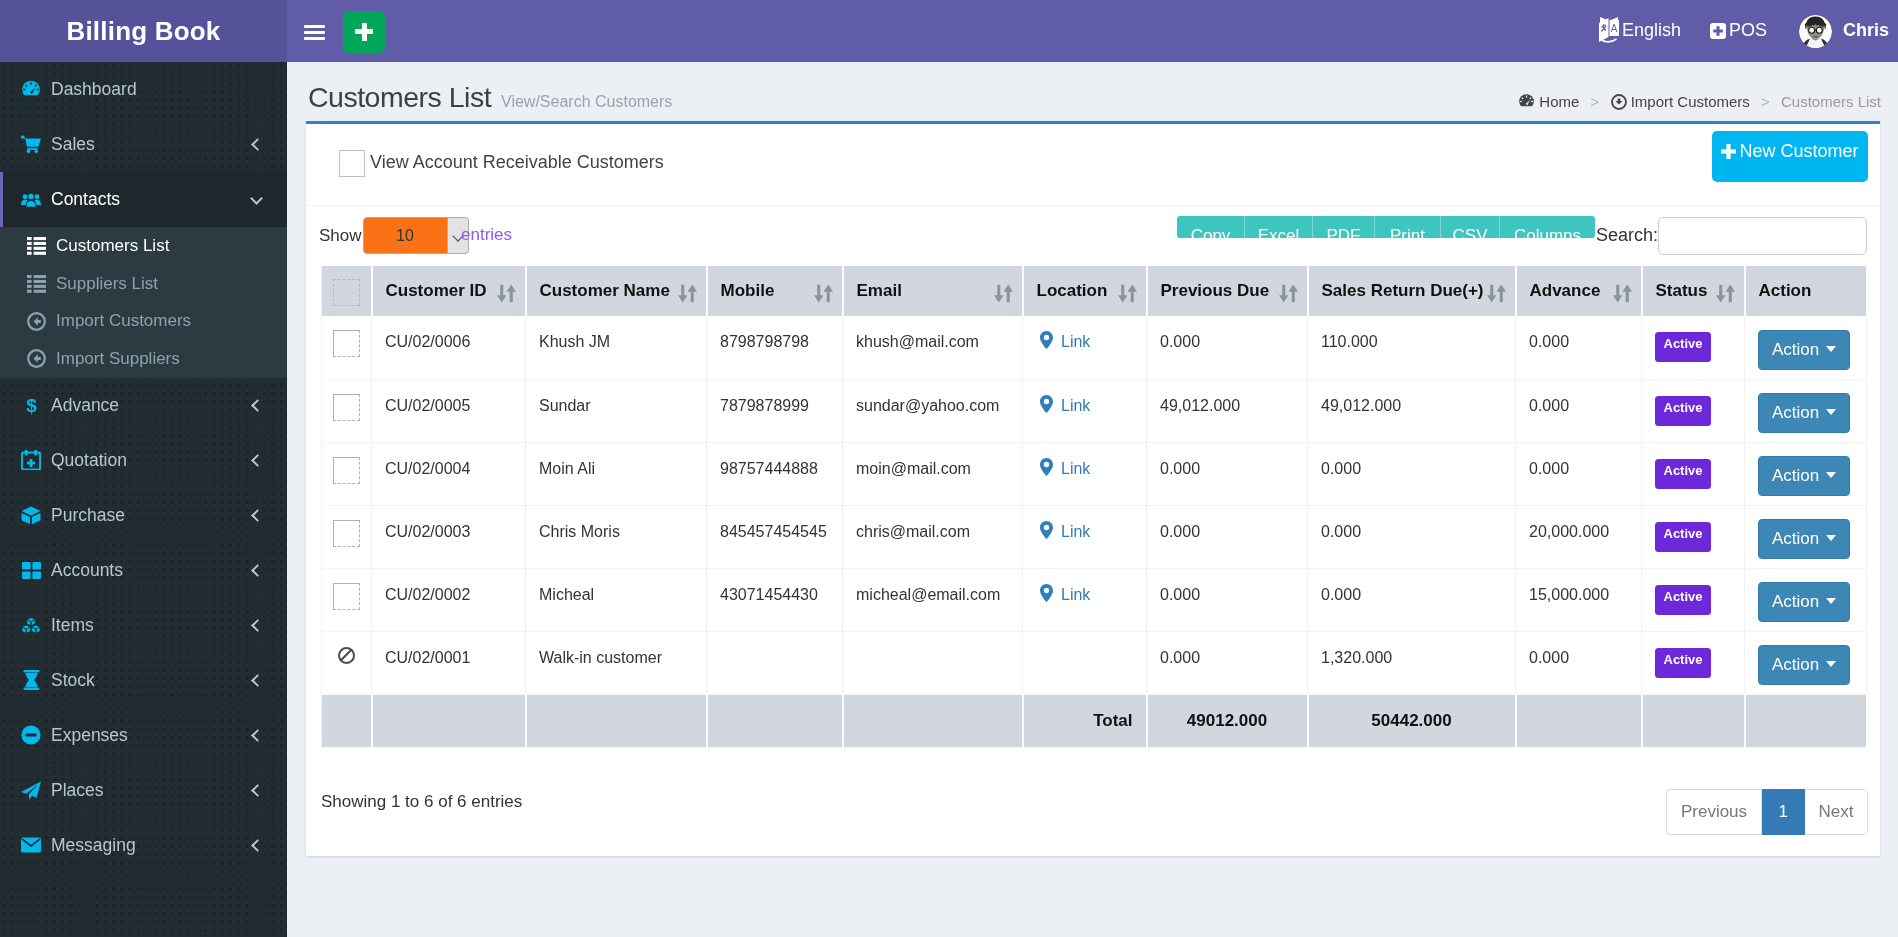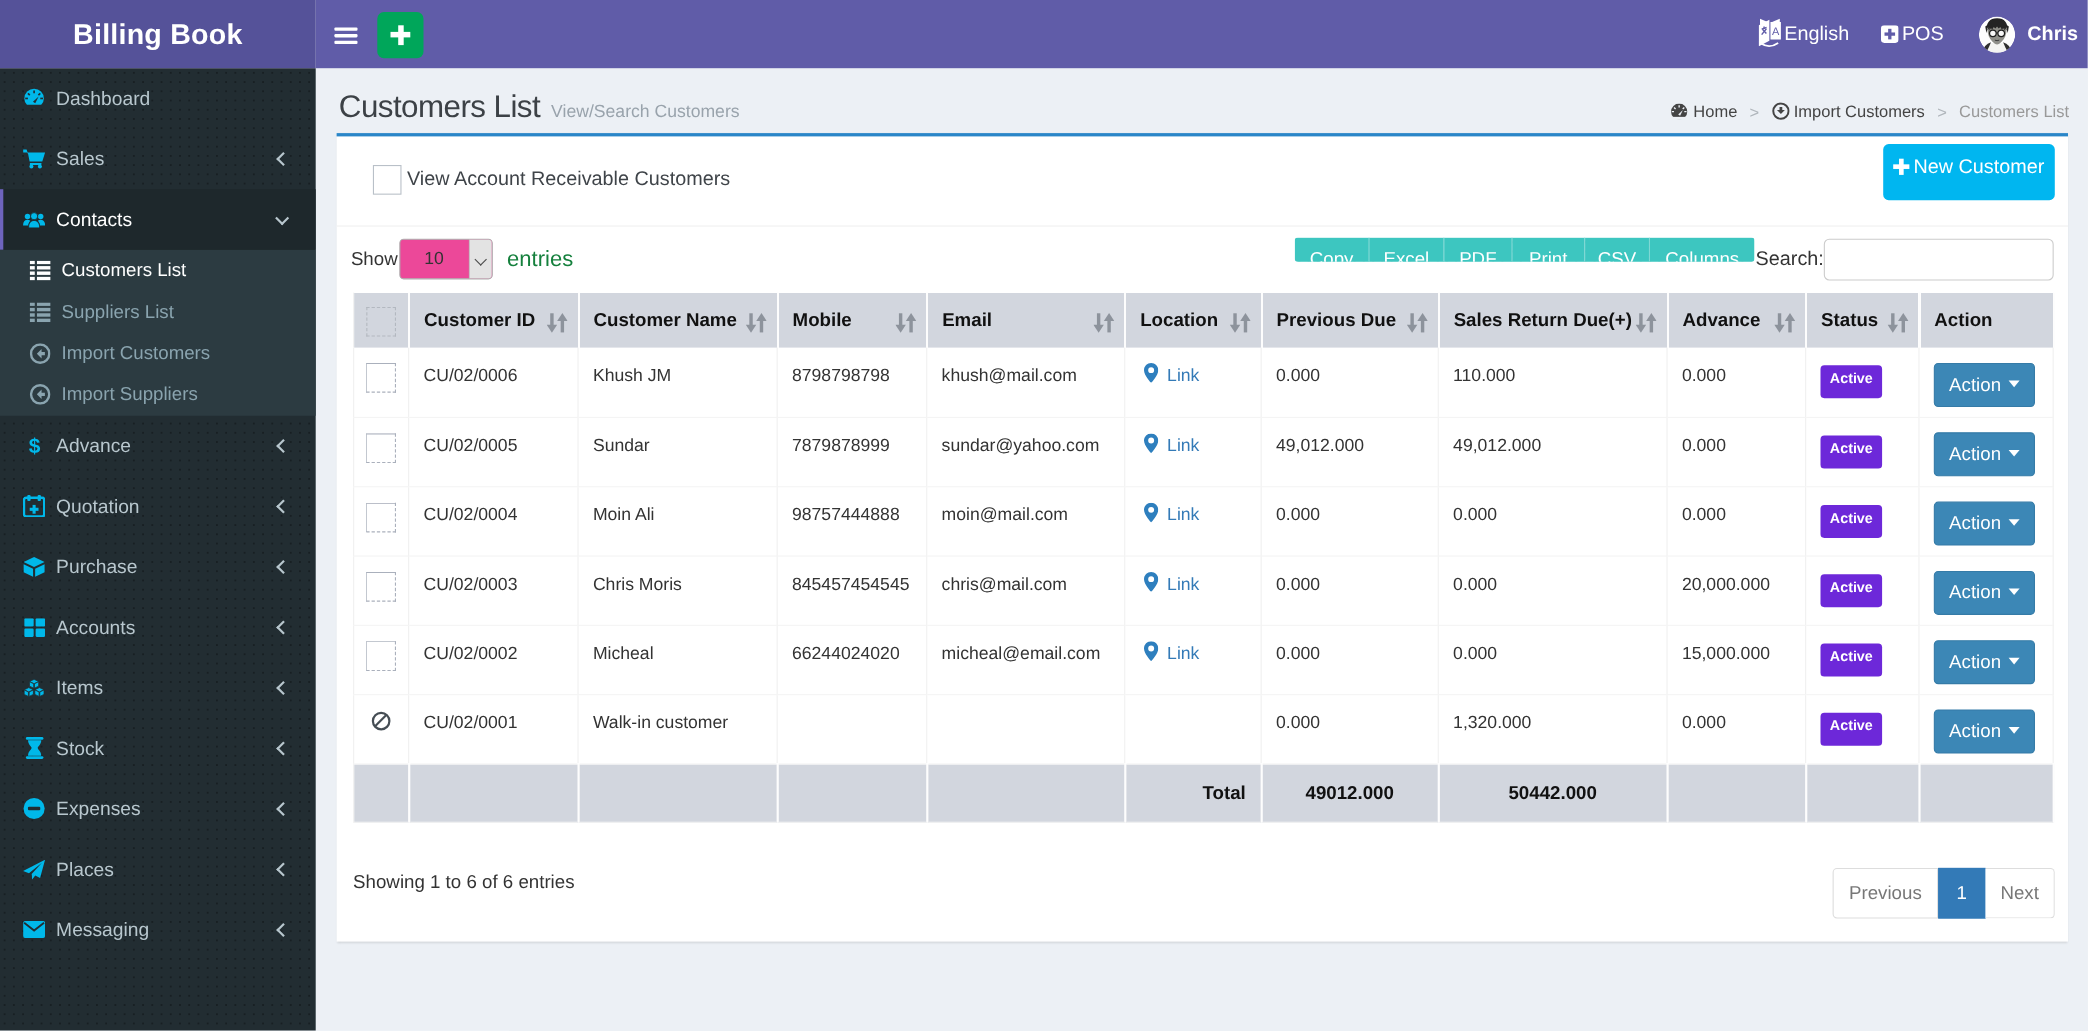--- a/index.html
+++ b/index.html
@@ -54,25 +54,25 @@
 
 
 .chkbox { position:absolute; left:33px; top:26px; width:26px; height:27px; border:1px solid #b9c0c8; background:#fff; }
 .chklabel { position:absolute; left:64px; top:28px; font-size:18px; color:#3f4449; }
 .btn-new { position:absolute; right:12px; top:7px; width:156px; height:51px; background:#00b6f0; border-radius:5px;
   color:#fff; font-size:18px; text-align:center; line-height:41px; }
 .box-divider { position:absolute; left:0; top:81px; width:100%; height:1px; background:#f0f0f0; }
 
 
 .lbl-show { position:absolute; left:13px; top:102px; font-size:17px; color:#333; }
-.sel { position:absolute; left:57px; top:93px; width:85px; height:37px; border:1px solid #adadad; border-radius:4px; background:#ec4899; }
+.sel { position:absolute; left:57px; top:93px; width:106px; height:37px; border:1px solid #adadad; border-radius:4px; background:#f97316; }
 .sel .val { position:absolute; left:0; right:22px; top:0; bottom:0; text-align:center; line-height:35px; font-size:16px; color:#333; }
 .sel .arr { position:absolute; right:0; top:0; bottom:0; width:21px; background:#e3e3e3; border-left:1px solid #adadad; border-radius:0 3px 3px 0; }
 .sel .arr:before { content:""; position:absolute; left:6px; top:14px; width:7px; height:7px; border-left:1.8px solid #4a4a4a; border-bottom:1.8px solid #4a4a4a; transform:rotate(-45deg); }
-.lbl-entries { position:absolute; left:155px; top:101px; font-size:20px; color:#15803d; }
+.lbl-entries { position:absolute; left:155px; top:101px; font-size:17px; color:#8b5cf6; }
 .dtbtns { position:absolute; left:871px; top:92px; height:22px; display:flex; border-radius:3px; overflow:hidden; }
 .dtbtns .b { height:39px; background:#3dc6c0; color:#fff; font-size:17px; text-align:center; line-height:39px; border-right:1px solid #7fd8d4; }
 .dtbtns .b:last-child { border-right:none; }
 .lbl-search { position:absolute; left:1290px; top:101px; font-size:18px; color:#333; }
 .inp-search { position:absolute; left:1352px; top:93px; width:209px; height:38px; border:1px solid #ccc; border-radius:5px; background:#fff; }
 
 
 table.dt { position:absolute; left:15px; top:142px; width:1545px; border-collapse:collapse; table-layout:fixed; font-size:16px; color:#333; }
 table.dt th { background:#d2d6de; height:50px; font-size:17px; color:#111; text-align:left; padding:0 10px 0 13px;
   border-right:2px solid #fdfdfd; position:relative; }
@@ -591,21 +591,21 @@
           <td class="act">
               <span class="btn-action">Action<span class="caret"></span></span>
             </td>
         </tr>
         <tr>
           <td>
               <div class="rowchk"></div>
             </td>
           <td>CU/02/0002</td>
             <td>Micheal</td>
-            <td>66244024020</td>
+            <td>43071454430</td>
             <td>micheal@email.com</td>
           <td class="loc"><span class="pin"><svg width="13" height="18" viewBox="0 0 13 18">
                   <path d="M6.5 0C2.9 0 0 2.9 0 6.5 0 11.4 6.5 18 6.5 18S13 11.4 13 6.5C13 2.9 10.1 0 6.5 0zm0 9.2a2.7 2.7 0 110-5.4 2.7 2.7 0 010 5.4z" fill="#2e7fbe"></path>
                 </svg></span><a>Link</a></td>
           <td>0.000</td>
             <td>0.000</td>
             <td>15,000.000</td>
           <td><span class="badge-act">Active</span></td>
           <td class="act">
               <span class="btn-action">Action<span class="caret"></span></span>

